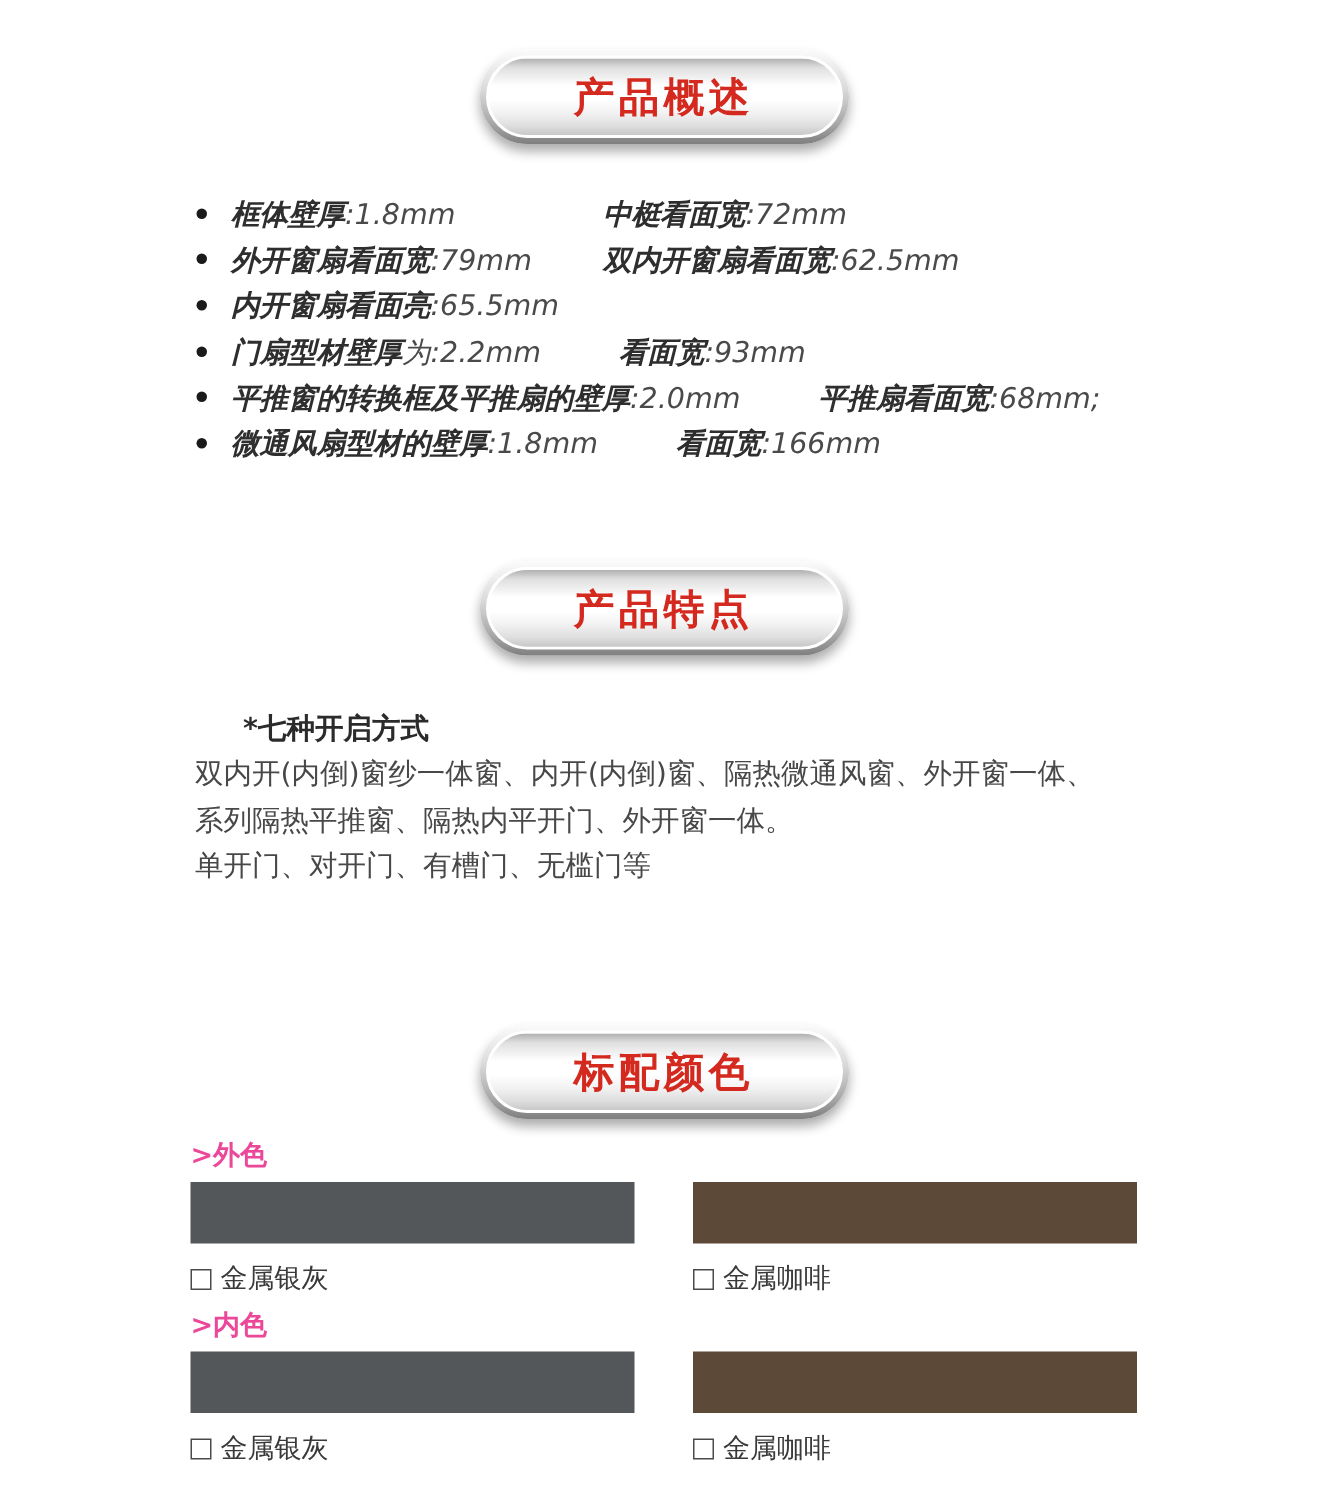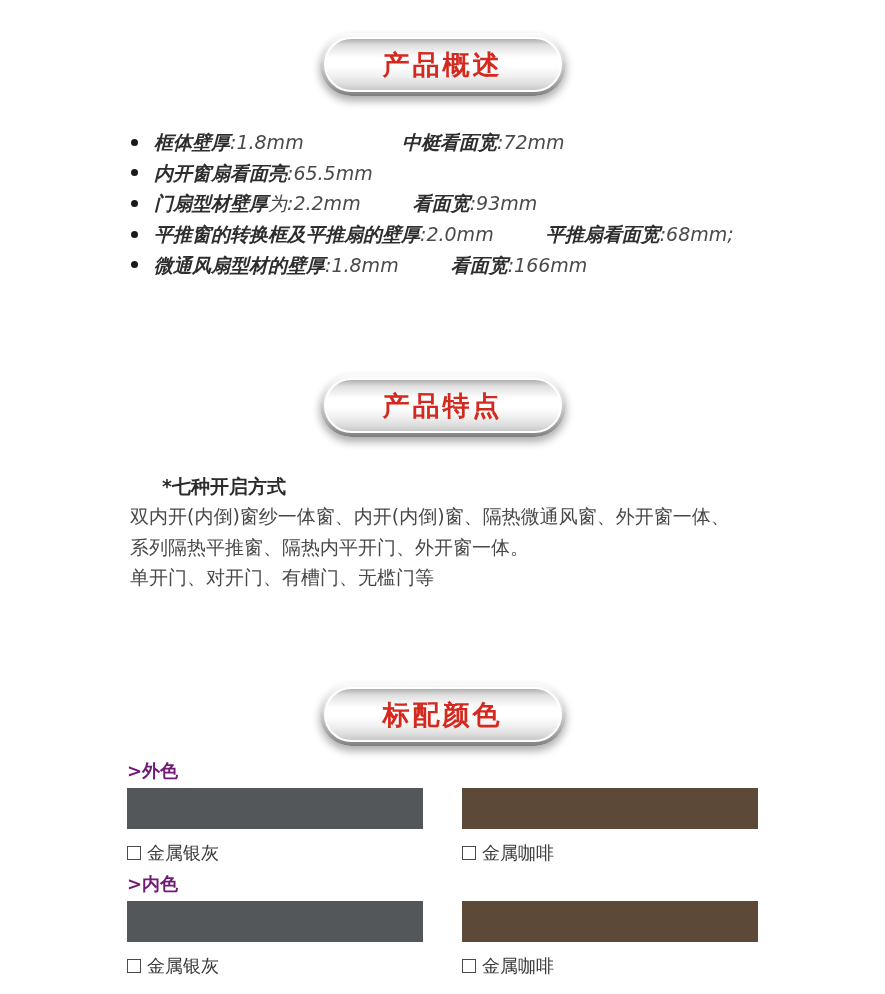--- a/index.html
+++ b/index.html
@@ -89,21 +89,21 @@
 
   
   .colors-block{
     position:absolute;
     left:127px;top:760px;
     width:631px;
   }
   .color-heading{
     font-size:18px;
     font-weight:bold;
-    color:#701a75;
+    color:#ec4899;
     line-height:22px;
     margin-bottom:6px;
   }
   .bar-row{
     display:flex;
     gap:39px;
   }
   .swatch{
     width:296px;height:41px;
   }
@@ -152,20 +152,24 @@
     </div>
   </div>
 
   <div class="overview-list">
       <div class="ov-row">
         <span class="bullet"></span>
         <div class="ov-content"><span class="seg bold">框体壁厚</span><span class="seg">:1.8mm</span><span class="col2"><span class="seg bold">中梃看面宽</span><span class="seg">:72mm</span></span></div>
       </div>
       <div class="ov-row">
         <span class="bullet"></span>
+        <div class="ov-content"><span class="seg bold">外开窗扇看面宽</span><span class="seg">:79mm</span><span class="col2"><span class="seg bold">双内开窗扇看面宽</span><span class="seg">:62.5mm</span></span></div>
+      </div>
+      <div class="ov-row">
+        <span class="bullet"></span>
         <div class="ov-content"><span class="seg bold">内开窗扇看面亮</span><span class="seg">:65.5mm</span></div>
       </div>
       <div class="ov-row">
         <span class="bullet"></span>
         <div class="ov-content"><span class="seg bold">门扇型材壁厚</span><span class="seg">为:2.2mm</span><span class="inline2"><span class="seg bold">看面宽</span><span class="seg">:93mm</span></span></div>
       </div>
       <div class="ov-row">
         <span class="bullet"></span>
         <div class="ov-content"><span class="seg bold">平推窗的转换框及平推扇的壁厚</span><span class="seg">:2.0mm</span><span class="inline2"><span class="seg bold">平推扇看面宽</span><span class="seg">:68mm;</span></span></div>
       </div>

